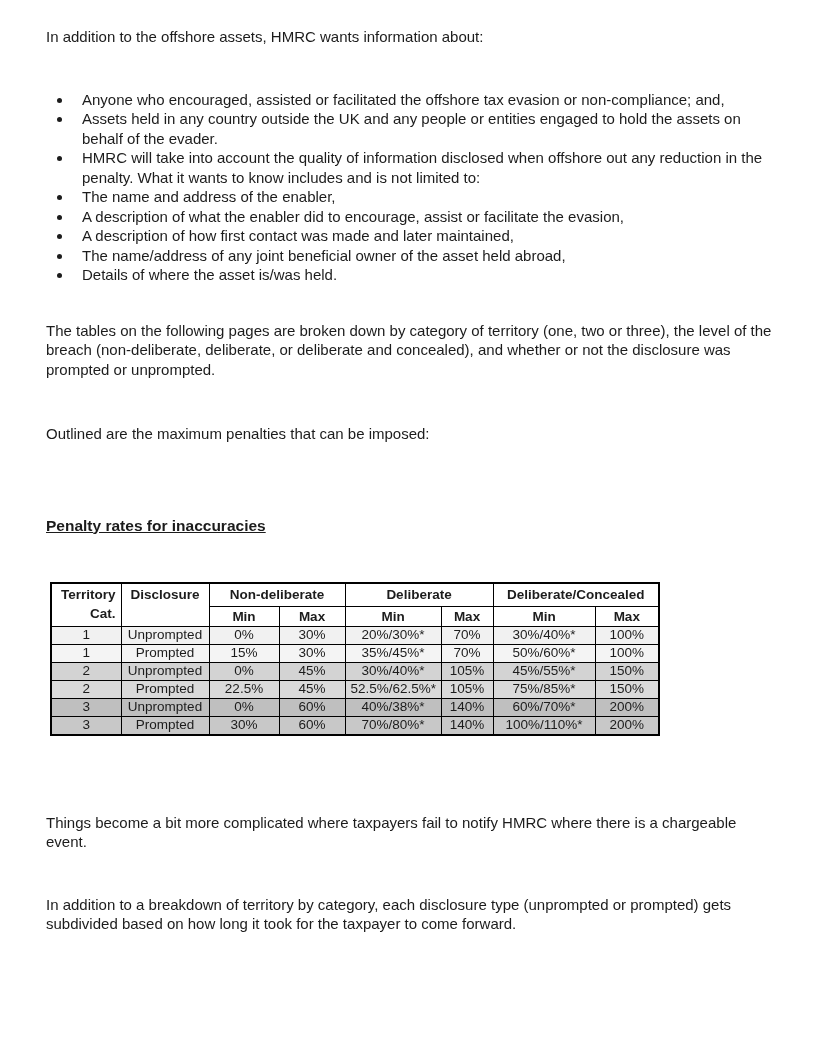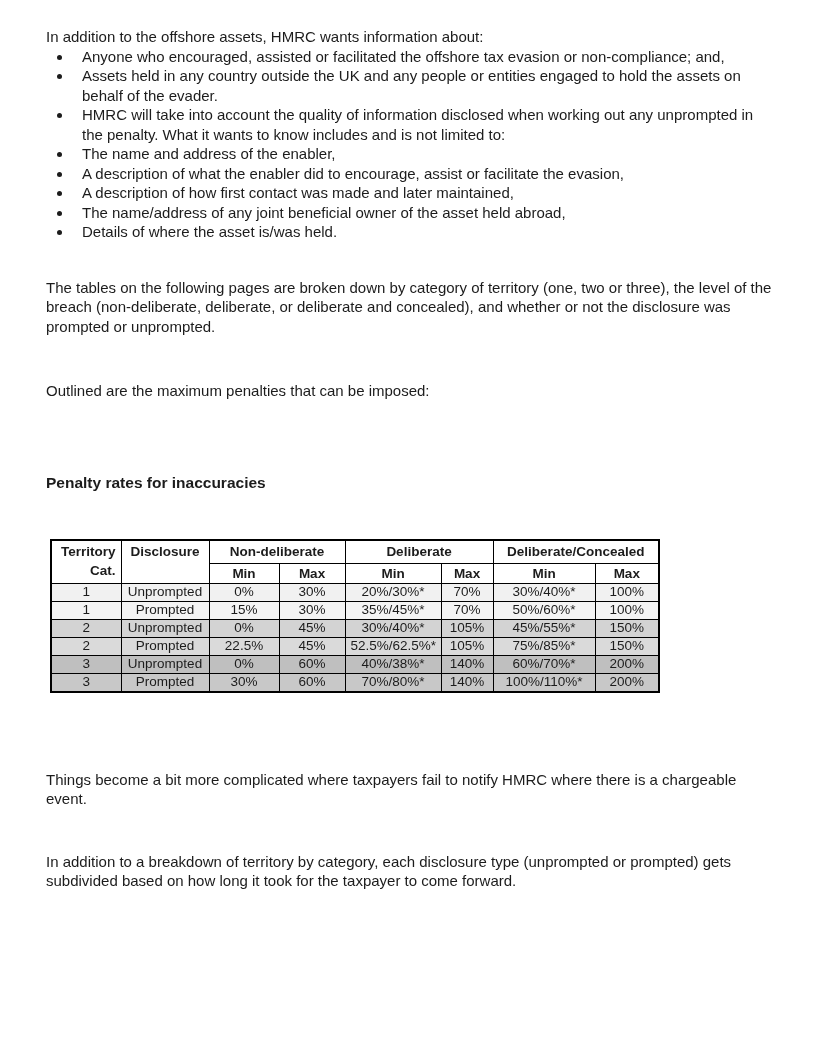--- a/index.html
+++ b/index.html
@@ -18,39 +18,40 @@
     box-sizing: border-box;
     width: 816px;
     height: 1056px;
     padding: 27px 44px 0 46px;
   }
   p {
     margin: 0;
     font-size: 15px;
     line-height: 19.5px;
   }
-  .intro { }
+  .intro { margin-bottom: 43px; }
   ul.bullets {
     margin: 0;
     padding-left: 27px;
     list-style: disc outside;
   }
   ul.bullets li {
     font-size: 15px;
     line-height: 19.5px;
     padding-left: 9px;
     padding-right: 6px;
   }
   .para-tables  { margin-top: 36px; }
   .para-outlined{ margin-top: 45px; }
   h2.heading {
     font-size: 15.5px;
     font-weight: bold;
     margin: 72px 0 0 0;
     line-height: 19px;
+    text-decoration: underline;
   }
   table.penalty {
     border-collapse: collapse;
     table-layout: fixed;
     width: 608px;
     margin: 47px 0 0 4px;
     font-size: 13.5px;
     border: 2px solid #000;
   }
   table.penalty th, table.penalty td {
@@ -87,21 +88,21 @@
 </head>
 <body>
 
 <div class="page">
 
   <p class="intro">In addition to the offshore assets, HMRC wants information about:</p>
 
   <ul class="bullets">
     <li>Anyone who encouraged, assisted or facilitated the offshore tax evasion or non-compliance; and,</li>
     <li>Assets held in any country outside the UK and any people or entities engaged to hold the assets on behalf of the evader.</li>
-    <li>HMRC will take into account the quality of information disclosed when working out any unprompted in the penalty. What it wants to know includes and is not limited to:</li>
+    <li>HMRC will take into account the quality of information disclosed when offshore out any reduction in the penalty. What it wants to know includes and is not limited to:</li>
     <li>The name and address of the enabler,</li>
     <li>A description of what the enabler did to encourage, assist or facilitate the evasion,</li>
     <li>A description of how first contact was made and later maintained,</li>
     <li>The name/address of any joint beneficial owner of the asset held abroad,</li>
     <li>Details of where the asset is/was held.</li>
   </ul>
 
   <p class="para-tables">The tables on the following pages are broken down by category of territory (one, two or three), the level of the breach (non-deliberate, deliberate, or deliberate and concealed), and whether or not the disclosure was prompted or unprompted.</p>
 
   <p class="para-outlined">Outlined are the maximum penalties that can be imposed:</p>

